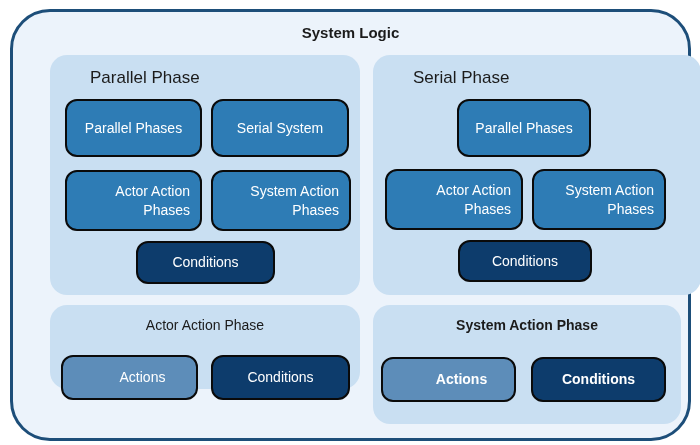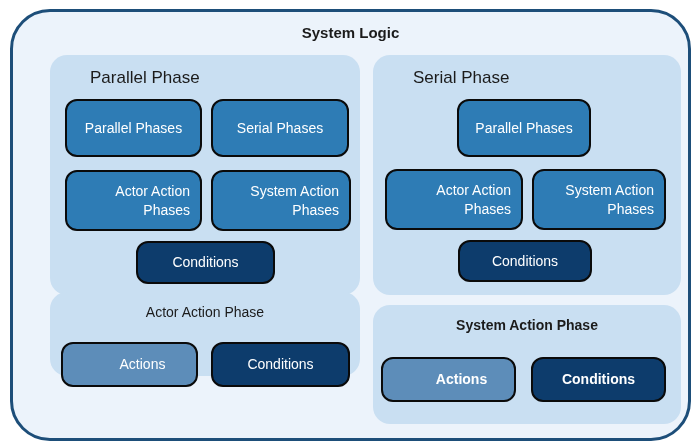--- a/index.html
+++ b/index.html
@@ -29,22 +29,22 @@
     position:absolute;top:12px;left:0;width:100%;
     text-align:center;font-weight:bold;font-size:15px;
     color:var(--title-text);
   }
   .panel{
     position:absolute;
     background:var(--panel-bg);
     border-radius:17px;
   }
   .panel-parallel{left:37px;top:43px;width:310px;height:240px;}
-  .panel-serial{left:360px;top:43px;width:308px;height:240px;}
-  .panel-actor{left:37px;top:280px;width:310px;height:84px;}
+  .panel-serial{left:360px;top:43px;width:308px;height:240px;padding-left:20px;}
+  .panel-actor{left:37px;top:293px;width:310px;height:84px;}
   .panel-system{left:360px;top:293px;width:308px;height:119px;font-weight:bold;}
   .panel-title{
     position:absolute;color:var(--title-text);
   }
   .panel-title.corner{top:13px;left:40px;font-size:17px;}
   .panel-title.centered{top:12px;left:0;width:100%;text-align:center;font-size:14px;}
   .node{
     position:absolute;box-sizing:border-box;
     border:2px solid var(--box-border);
     border-radius:12px;
@@ -75,21 +75,21 @@
 </style>
 </head>
 <body>
 
 <div class="outer">
   <div class="main-title">System Logic</div>
 
   <section class="panel panel-parallel">
     <div class="panel-title corner">Parallel Phase</div>
     <div class="node blue p-b1">Parallel Phases</div>
-    <div class="node blue p-b2">Serial Phases</div>
+    <div class="node blue p-b2">Serial System</div>
     <div class="node blue p-b3">Actor Action Phases</div>
     <div class="node blue p-b4">System Action Phases</div>
     <div class="node navy p-b5">Conditions</div>
   </section>
 
   <section class="panel panel-serial">
     <div class="panel-title corner">Serial Phase</div>
     <div class="node blue s-b1">Parallel Phases</div>
     <div class="node blue s-b2">Actor Action Phases</div>
     <div class="node blue s-b3">System Action Phases</div>

